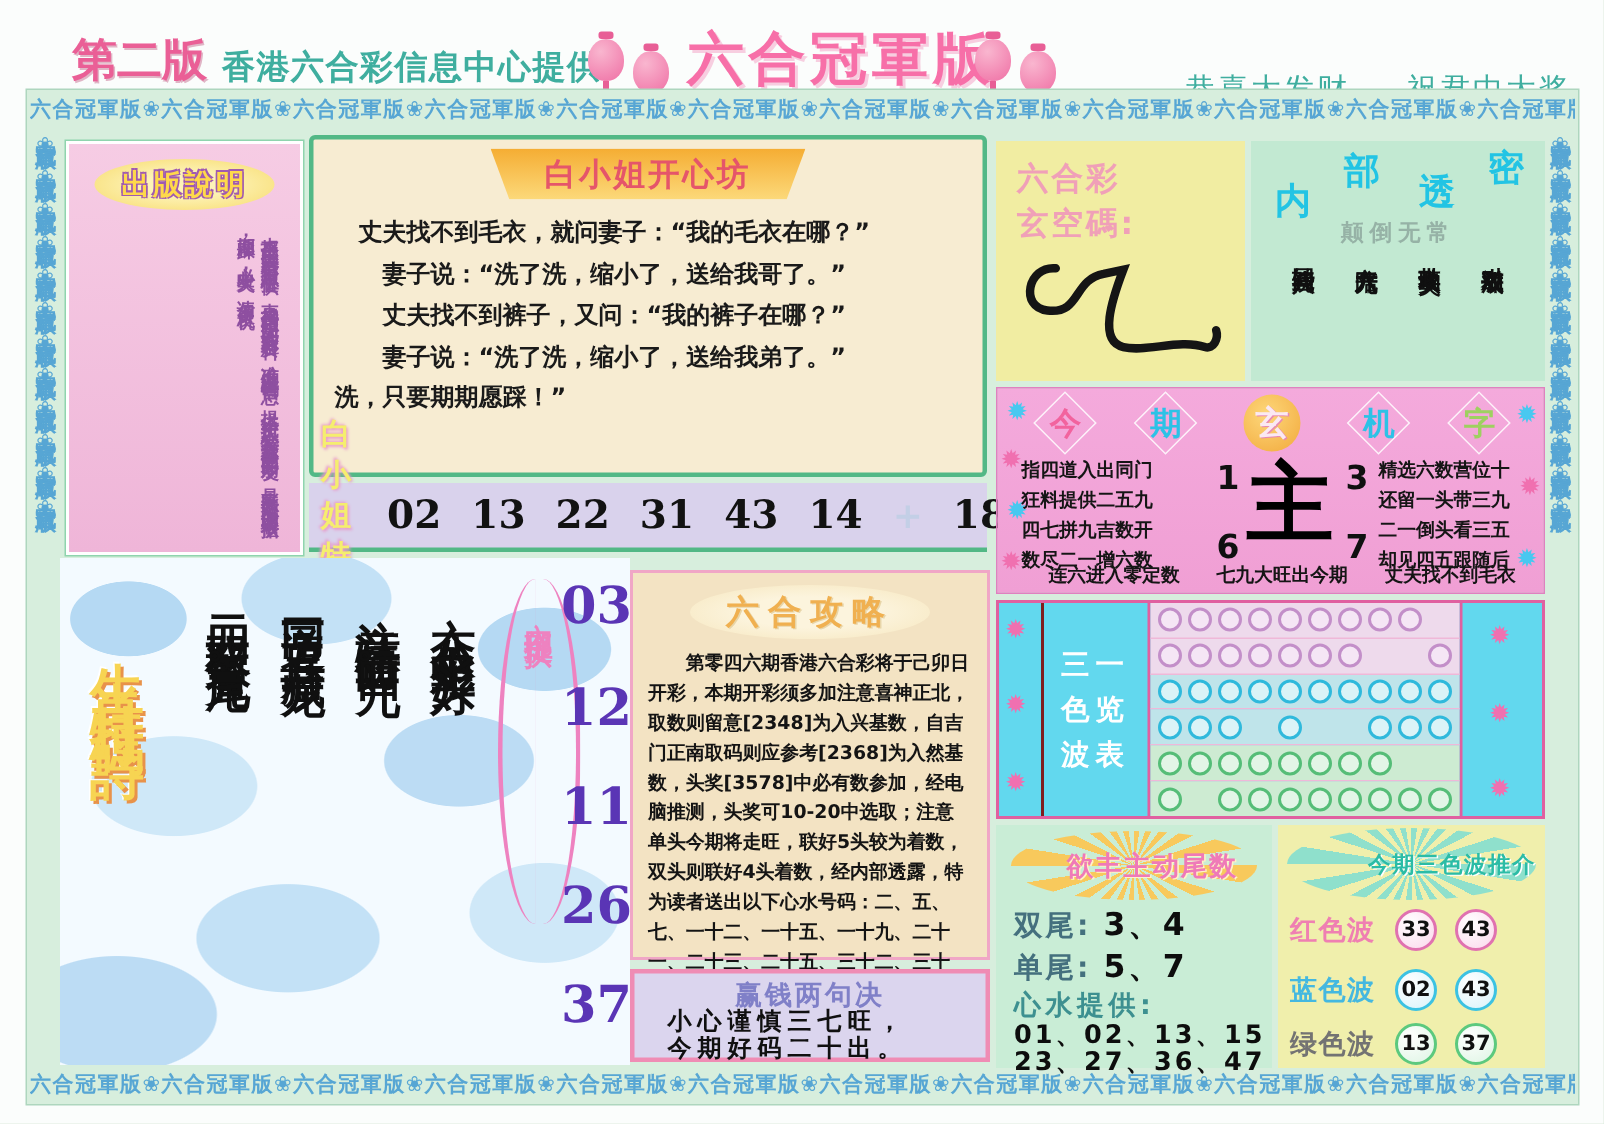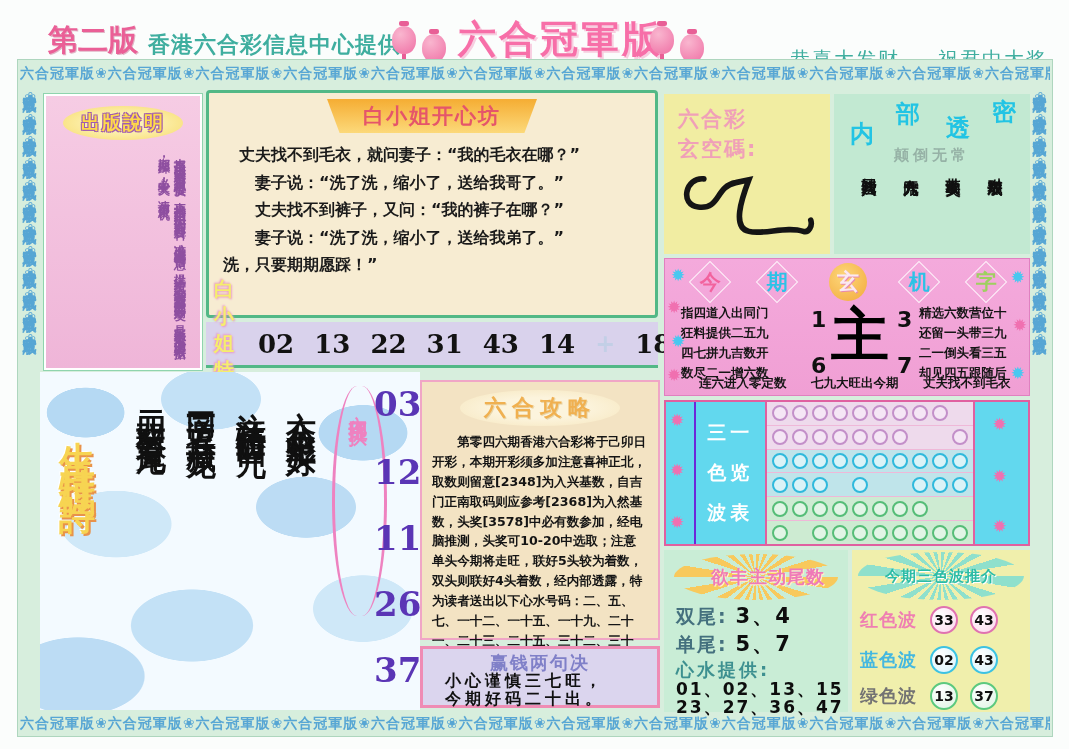--- a/index.html
+++ b/index.html
@@ -127,22 +127,22 @@
   .c-pink{color:#f2639e;} .c-cyan{color:#2cc2e6;} .c-green{color:#9ed060;}
   .mverse{position:absolute;top:44px;font-size:12.5px;font-weight:800;color:#151515;line-height:1.6;white-space:pre;}
   .mdigit{position:absolute;font-size:22px;font-weight:800;color:#101010;}
   .mcenter{position:absolute;left:166px;top:38px;font-family:"DejaVu Serif",serif;font-size:58px;font-weight:800;color:#000;}
   .mbottom{position:absolute;top:116px;font-size:12.5px;font-weight:800;color:#151515;}
 
   
   .ctable{left:664px;top:400px;width:366px;height:146px;border:2px solid #e060a0;background:#62d8ee;box-sizing:border-box;display:flex;}
   .cstars{width:28px;position:relative;}
   .cstars-r{width:54px;}
-  .clabel{width:70px;display:flex;flex-direction:column;justify-content:center;align-items:center;gap:14px;
-      border-left:2px solid #6d28d9;border-right:2px solid #e060a0;}
+  .clabel{width:70px;display:flex;flex-direction:column;justify-content:center;align-items:center;gap:4px;
+      border-left:2px solid #7f1d1d;border-right:2px solid #e060a0;}
   .clabel span{font-size:19px;font-weight:800;color:#ffffff;letter-spacing:4px;}
   .cgrid{width:208px;border-right:2px solid #e060a0;display:flex;flex-direction:column;}
   .wave-row{flex:1;display:flex;align-items:center;padding:0 3px;border-bottom:1px solid #efb8d8;}
   .wave-row:last-child{border-bottom:none;}
   .wave-cell{width:10%;display:flex;justify-content:center;}
   .wave-circle{width:16px;height:16px;border-radius:50%;border:2.5px solid;box-sizing:border-box;}
   .band-red{background:#eedaec;} .circ-red{border-color:#c38fc9;background:#f5e6f5;}
   .band-blue{background:#bfe4ea;} .circ-blue{border-color:#2fb9dc;background:#daf3f7;}
   .band-green{background:#cdebd2;} .circ-green{border-color:#55bd77;background:#e2f5e6;}
 
@@ -155,21 +155,21 @@
   .tails-burst{left:10px;top:4px;width:164px;height:46px;}
   .tails-title{font-size:18px;font-weight:800;color:#ef7ab8;letter-spacing:1px;text-shadow:1px 1px 0 #fff3c8;margin-left:24px;}
   .tail-line{position:absolute;left:12px;display:flex;align-items:baseline;gap:8px;}
   .tail-label{font-size:19px;font-weight:800;color:#44707e;letter-spacing:2px;}
   .tail-val{font-size:21px;font-weight:800;color:#0d0d0d;letter-spacing:2px;}
   .heart-label{font-size:18px;font-weight:800;color:#3d9090;letter-spacing:3px;}
   .tail-nums{font-size:17px;font-weight:800;color:#0d0d0d;letter-spacing:2px;}
 
   
   .waves{left:852px;top:550px;width:178px;height:162px;background:#f0efac;}
-  .waves-burst{left:6px;top:2px;width:166px;height:48px;}
+  .waves-burst{left:6px;top:2px;width:166px;height:48px;justify-content:flex-end;}
   .waves-title{font-size:15px;font-weight:800;color:#2bbca6;letter-spacing:1px;text-shadow:1px 1px 0 #ffffff;}
   .wave-line{position:absolute;left:8px;display:flex;align-items:center;gap:12px;}
   .wave-label{font-size:18px;font-weight:800;letter-spacing:1px;width:58px;}
   .lab-red{color:#ef7fb2;} .lab-blue{color:#44b8e0;} .lab-green{color:#737373;}
   .ball{width:28px;height:28px;border-radius:50%;display:flex;align-items:center;justify-content:center;
       font-size:14px;font-weight:800;color:#101010;box-sizing:border-box;border:2.5px solid;}
   .ball-red{border-color:#e072b0;background:radial-gradient(circle at 35% 30%,#ffffff,#fbd7ec);}
   .ball-blue{border-color:#3cc2e2;background:radial-gradient(circle at 35% 30%,#ffffff,#d8f2fa);}
   .ball-green{border-color:#5cc97e;background:radial-gradient(circle at 35% 30%,#ffffff,#ddf4e3);}
 </style>

